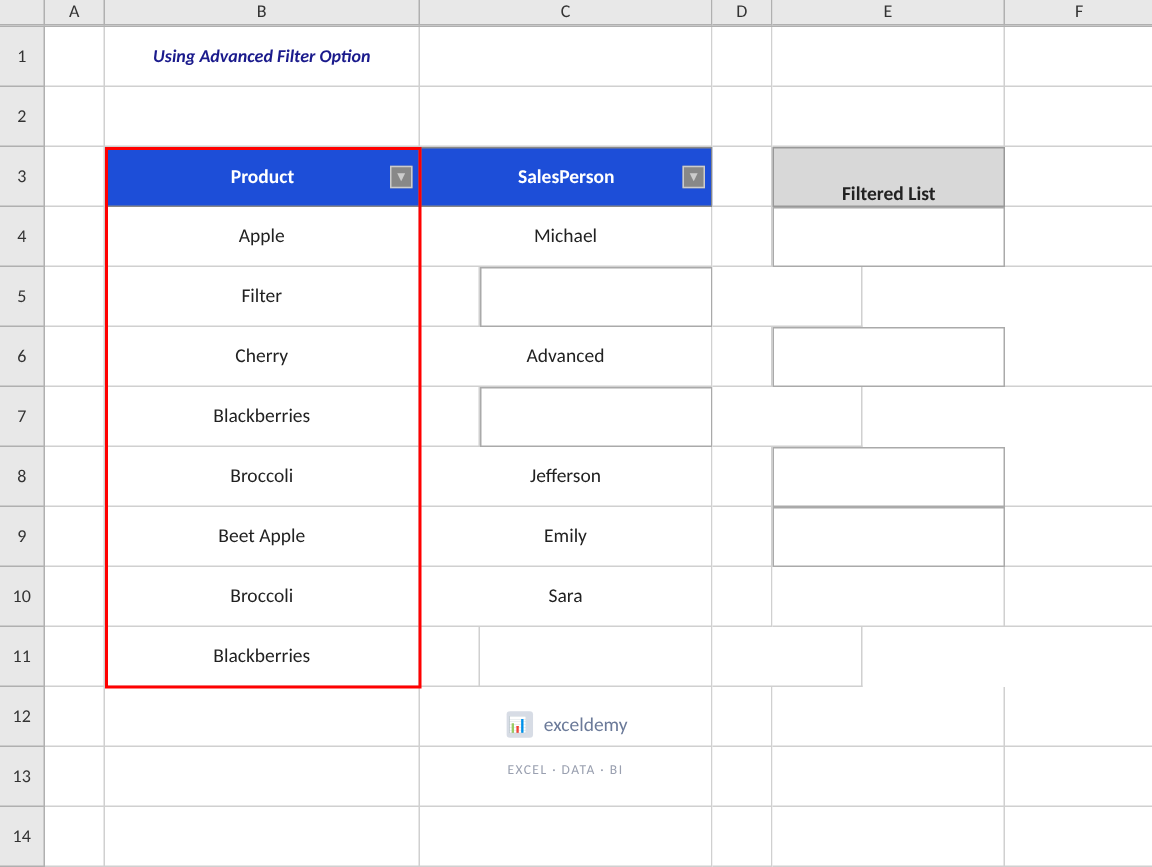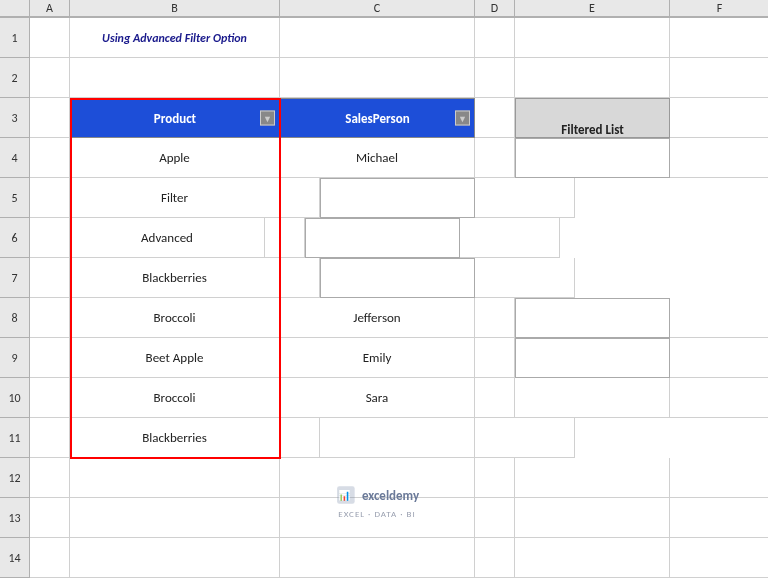--- a/index.html
+++ b/index.html
@@ -190,27 +190,28 @@
       align-items: center;
       gap: 5px;
       margin-bottom: 2px;
     }
     .watermark-icon {
       width: 22px;
       height: 22px;
     }
     .watermark-text {
       font-size: 13px;
-      font-weight: bold;
+      font-weight: normal;
       color: #6b7a99;
     }
     .watermark-sub {
       font-size: 9px;
       color: #9aa0b0;
       letter-spacing: 1px;
+      margin-top: 12px;
     }
   </style>
 </head>
 <body>
 
 <div class="spreadsheet">
 
   <div class="col-headers">
     <div class="row-header-spacer"></div>
     <div class="col-header-cell col-a">A</div>
@@ -297,20 +298,23 @@
         <div class="cell col-b">
           <span>Filter</span>
         </div>
         <div class="cell col-d"></div>
         <div class="cell col-e data-cell"></div>
         <div class="cell col-f"></div>
       </div>
 
       <div class="grid-row">
         <div class="cell col-a"></div>
+        <div class="cell col-b">
+          <span>Cherry</span>
+        </div>
         <div class="cell col-c">
           <span>Advanced</span>
         </div>
         <div class="cell col-d"></div>
         <div class="cell col-e data-cell"></div>
         <div class="cell col-f"></div>
       </div>
 
       <div class="grid-row">
         <div class="cell col-a"></div>

